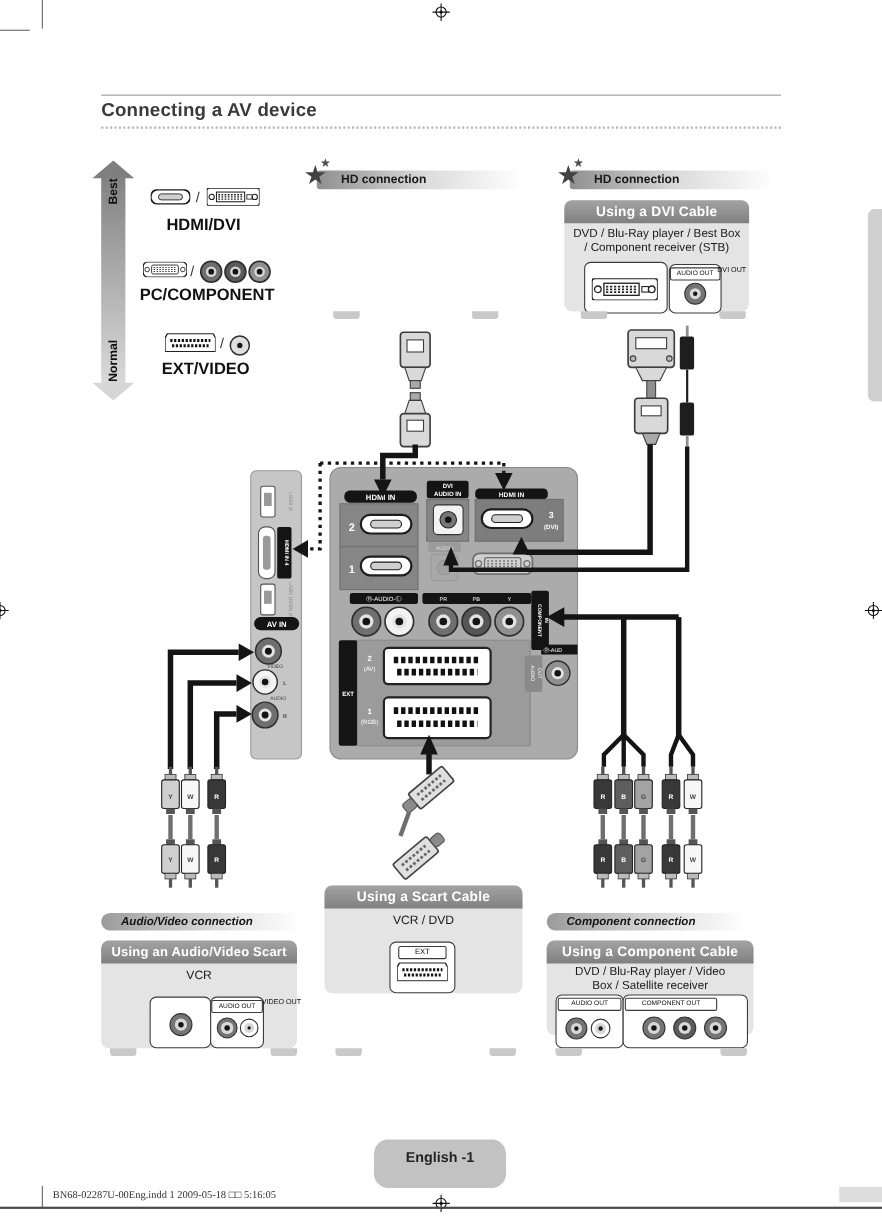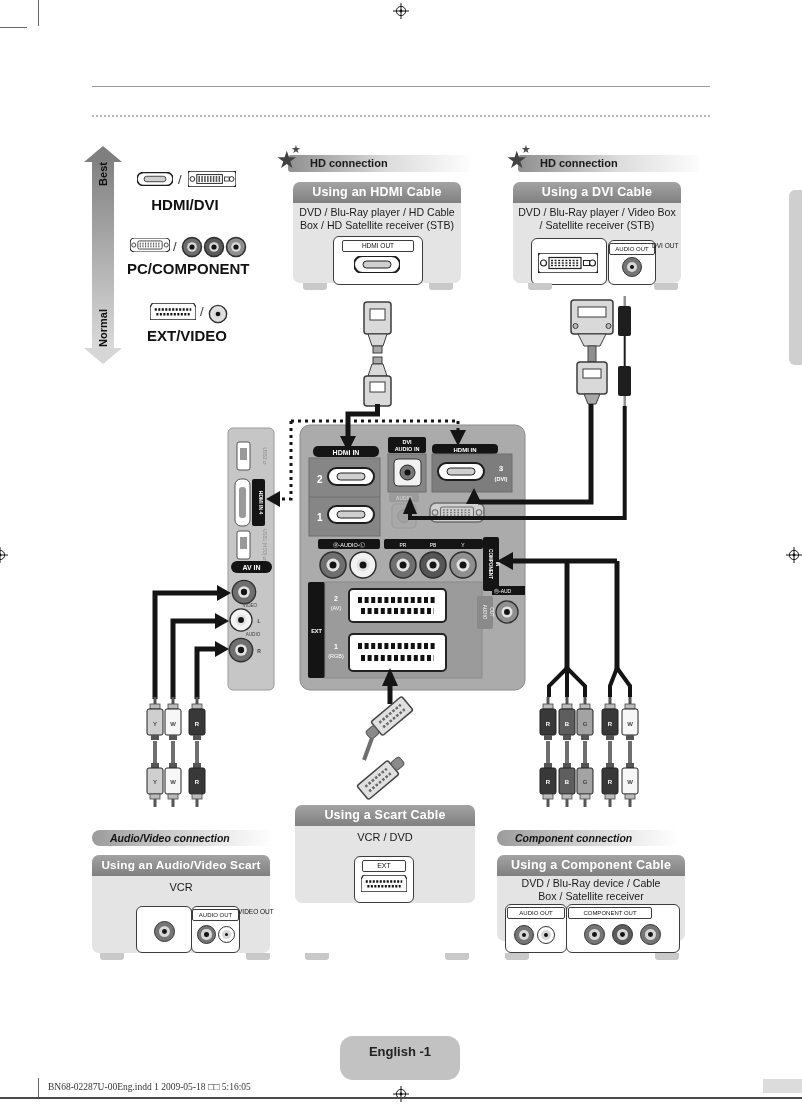--- a/index.html
+++ b/index.html
@@ -93,20 +93,21 @@
       <circle cx="9" cy="9" r="5.2" fill="none" stroke="#111" stroke-width="1.1"></circle>
       <path d="M9,0 V18 M0,9 H18" stroke="#111" stroke-width="1.1"></path>
       <circle cx="9" cy="9" r="1.6" fill="#111"></circle>
     </svg>
   <div class="abs tick" style="left:38px;top:0;width:1px;height:26px"></div>
   <div class="abs tick" style="left:0;top:27px;width:27px;height:1px"></div>
   <div class="abs tick" style="left:38px;top:1078px;width:1px;height:20px"></div>
   <div class="abs" id="edge-tab"></div>
 
   <div class="abs" id="rule-top"></div>
+  <div class="abs" id="title">Connecting a AV device</div>
   <div class="abs" id="rule-dot"></div>
 
   <div class="abs" id="qarrow">
     <div class="tri-up"></div>
     <div class="shaft"></div>
     <div class="tri-dn"></div>
   </div>
   <div class="vlabel" style="left:86px;top:168px;width:34px;text-align:center">Best</div>
   <div class="vlabel" style="left:80px;top:322px;width:46px;text-align:center">Normal</div>
 
@@ -145,38 +146,27 @@
     <div class="star-sm">★</div>
     <div class="txt">HD connection</div>
   </div>
   <div class="hdbadge" style="left:506px;top:150px">
     <div class="bar"></div>
     <div class="star-big">★</div>
     <div class="star-sm">★</div>
     <div class="txt">HD connection</div>
   </div>
 
-  <div class="card" style="left:293px;top:182px;width:168px;height:101px">
-    <div class="hdr">Using an HDMI Cable</div>
-    <div class="desc" style="top:24px">DVD / Blu-Ray player / HD Cable</div>
-    <div class="desc" style="top:37px">Box / HD Satellite receiver (STB)</div>
-    <div class="devbox" style="left:40px;top:54px;width:88px;height:47px">
-      <div class="plabel" style="left:8px;top:3px;width:70px">HDMI OUT</div>
-      <svg class="abs" style="left:20px;top:19px" width="46" height="17" viewBox="0 0 46 17">
-          <use href="#hdmiPort"></use>
-        </svg>
-    </div>
-  </div>
   <div class="foot" style="left:303px;top:283px"></div>
   <div class="foot" style="left:429px;top:283px"></div>
 
   <div class="card" style="left:513px;top:182px;width:168px;height:101px">
     <div class="hdr">Using a DVI Cable</div>
-    <div class="desc" style="top:24px">DVD / Blu-Ray player / Video Box</div>
-    <div class="desc" style="top:37px">/ Satellite receiver (STB)</div>
+    <div class="desc" style="top:24px">DVD / Blu-Ray player / Best Box</div>
+    <div class="desc" style="top:37px">/ Component receiver (STB)</div>
     <div class="devbox" style="left:18px;top:56px;width:74px;height:45px">
       <svg class="abs" style="left:6px;top:14px" width="60" height="20" viewBox="0 0 60 20">
           <use href="#dviConn"></use>
         </svg>
     </div>
     <div class="devbox" style="left:95px;top:58px;width:46px;height:43px">
       <div class="plabel" style="left:0px;top:2px;width:44px;font-size:6px">AUDIO OUT</div>
       <div class="jack jack-dark" style="left:13px;top:16px;width:18px;height:18px"></div>
     </div>
     <div class="freetext" style="left:139px;top:60px">DVI OUT</div>
@@ -215,21 +205,21 @@
       <svg class="abs" style="left:6px;top:18px" width="46" height="17" viewBox="0 0 58 21">
           <use href="#scartConn"></use>
         </svg>
     </div>
   </div>
   <div class="foot" style="left:305px;top:953px"></div>
   <div class="foot" style="left:445px;top:953px"></div>
 
   <div class="card" style="left:497px;top:855px;width:188px;height:86px">
     <div class="hdr">Using a Component Cable</div>
-    <div class="desc" style="top:22px">DVD / Blu-Ray device / Cable</div>
+    <div class="desc" style="top:22px">DVD / Blu-Ray player / Video</div>
     <div class="desc" style="top:35px">Box / Satellite receiver</div>
     <div class="devbox" style="left:8px;top:49px;width:60px;height:47px">
       <div class="plabel" style="left:1px;top:2px;width:56px;font-size:6px">AUDIO OUT</div>
       <div class="jack jack-dark" style="left:8px;top:20px;width:18px;height:18px"></div>
       <div class="jack jack-lite" style="left:31px;top:21px;width:16px;height:16px"></div>
     </div>
     <div class="devbox" style="left:69px;top:49px;width:112px;height:47px">
       <div class="plabel" style="left:1px;top:2px;width:82px;font-size:6px">COMPONENT OUT</div>
       <div class="jack jack-dark" style="left:17px;top:19px;width:19px;height:19px"></div>
       <div class="jack jack-mid" style="left:45px;top:19px;width:19px;height:19px"></div>

